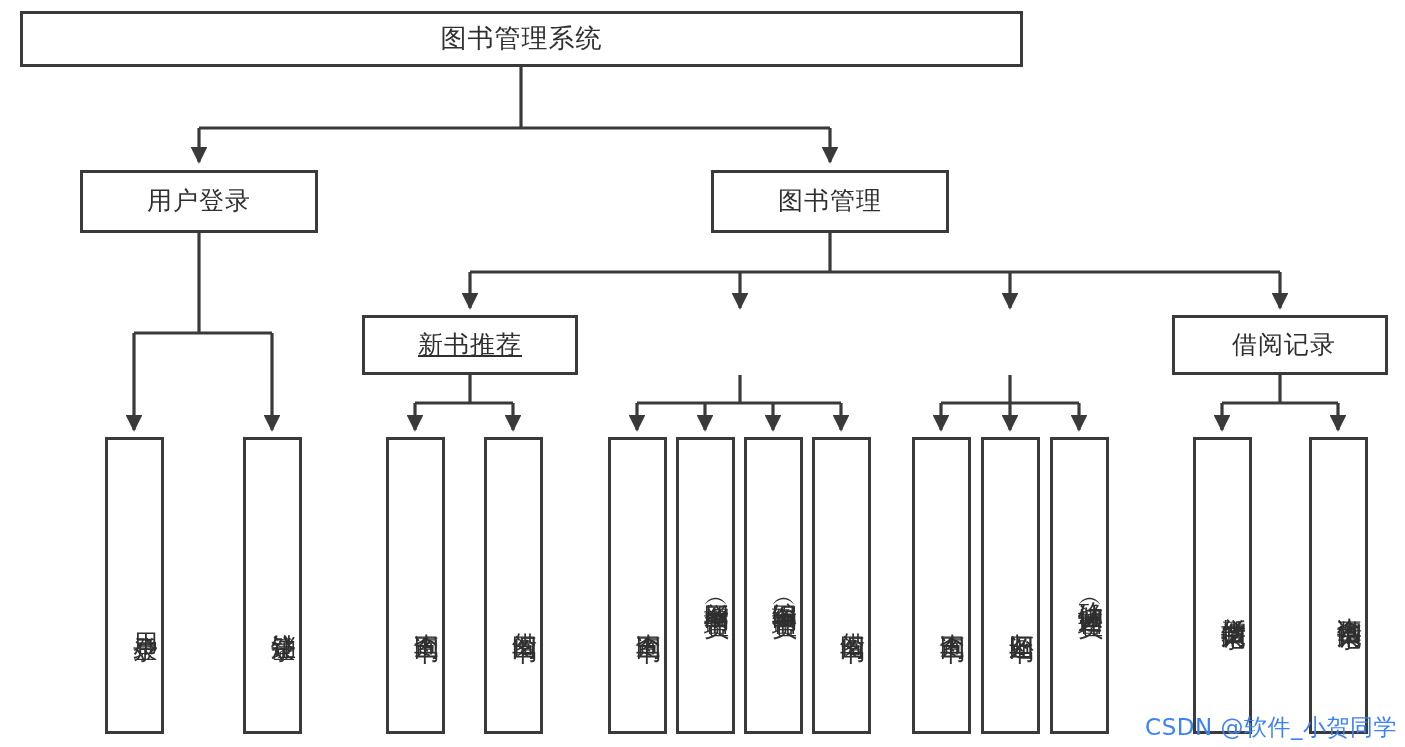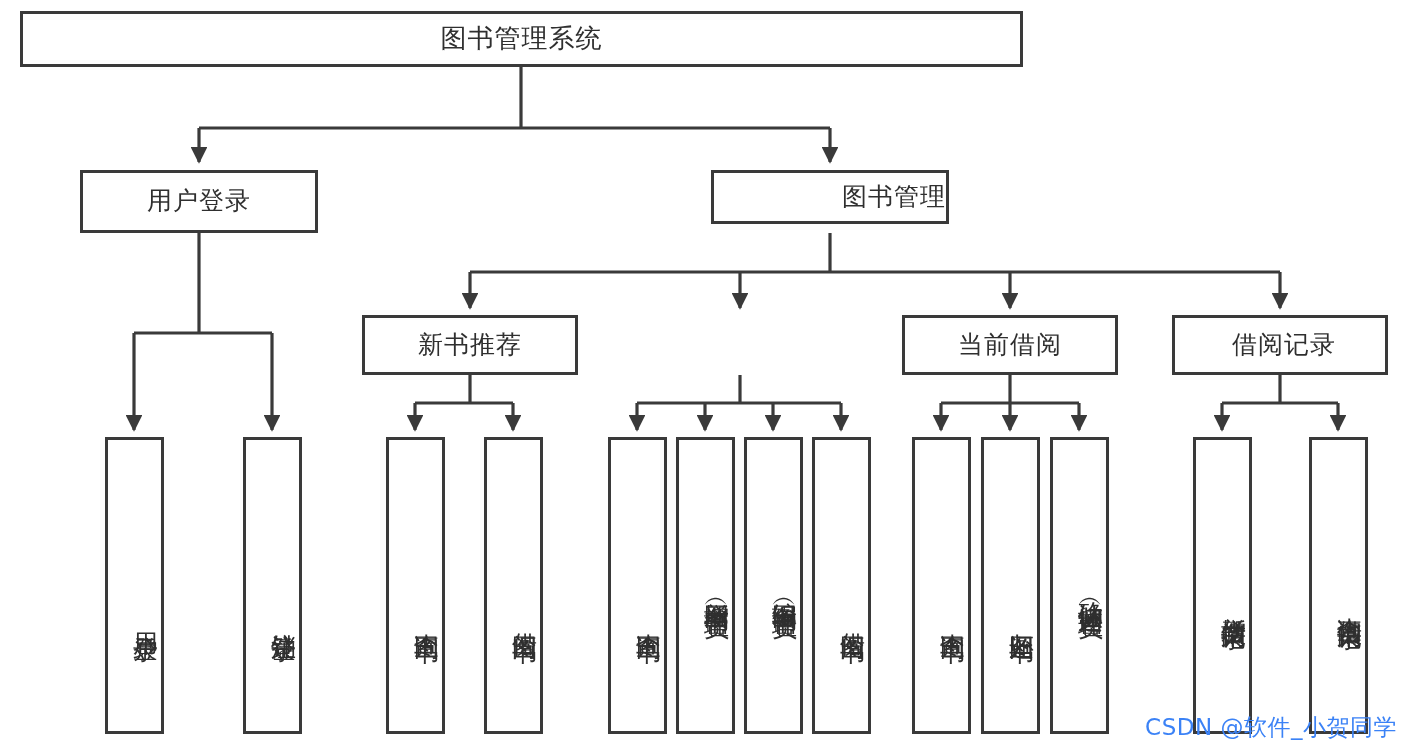--- a/index.html
+++ b/index.html
@@ -134,29 +134,26 @@
     </g>
   </svg>
 
   <div class="node h root" style="left:20px; top:11px; width:1003px; height:56px;">
     <span>图书管理系统</span>
   </div>
 
   <div class="node h" style="left:80px; top:170px; width:238px; height:63px;">
     <span>用户登录</span>
   </div>
-  <div class="node h" style="left:711px; top:170px; width:238px; height:54px;justify-content:flex-end;">
+  <div class="node h" style="left:711px; top:170px; width:238px; height:63px;">
     <span>图书管理</span>
   </div>
 
-  <div class="node h" style="left:362px; top:315px; width:216px; height:60px;">
+  <div class="node h" style="left:362px; top:315px; width:216px; height:60px;text-decoration:underline;">
     <span>新书推荐</span>
-  </div>
-  <div class="node h" style="left:902px; top:315px; width:216px; height:60px;">
-    <span>当前借阅</span>
   </div>
   <div class="node h" style="left:1172px; top:315px; width:216px; height:60px;padding-left:8px;">
     <span>借阅记录</span>
   </div>
 
   <div class="node v" style="left:105px; top:437px; width:59px; height:297px; padding-top:62px;">
     <span class="vtxt">用户登录</span>
   </div>
   <div class="node v" style="left:243px; top:437px; width:59px; height:297px; padding-top:62px;">
     <span class="vtxt">注销登录</span>

